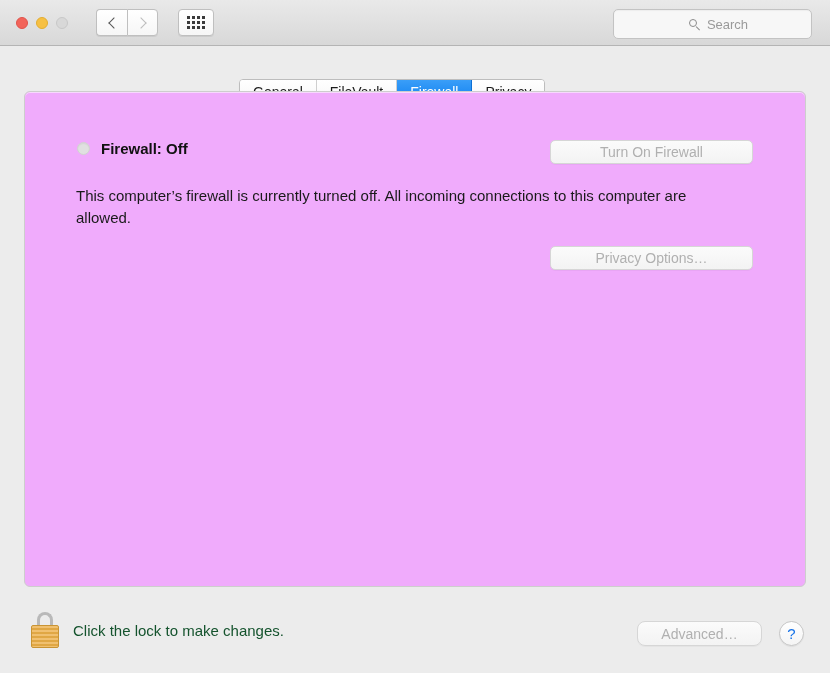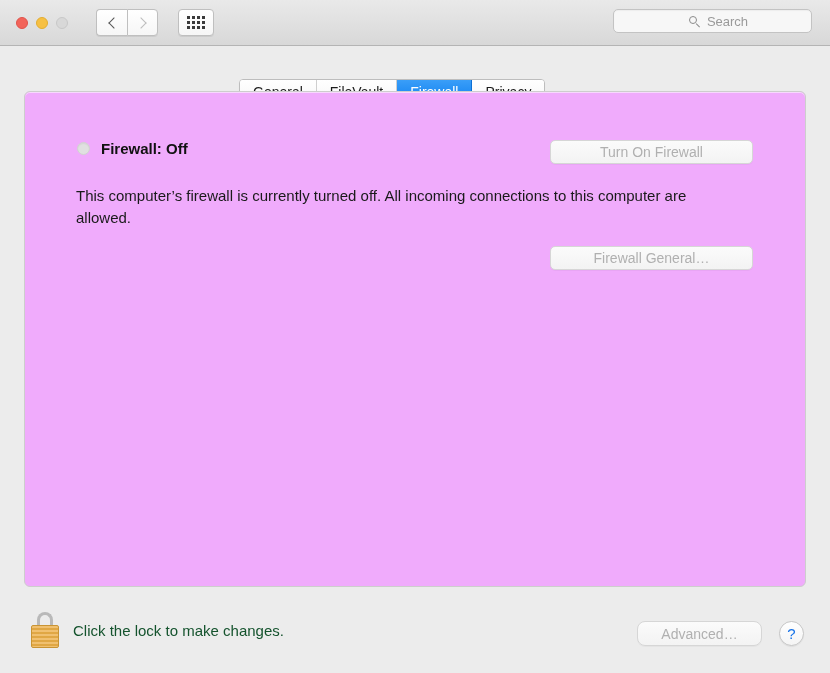--- a/index.html
+++ b/index.html
@@ -111,21 +111,21 @@
     font-size: 15px;
     color: #3c3c3c;
     letter-spacing: 0.1px;
   }
 
   .search-field {
     position: absolute;
     right: 18px;
     top: 9px;
     width: 199px;
-    height: 24px;
+    height: 30px;
     background: #f7f7f7;
     border: 1px solid #c3c3c3;
     border-radius: 5px;
     box-sizing: border-box;
     display: flex;
     align-items: center;
     justify-content: center;
     box-shadow: inset 0 1px 1px rgba(0,0,0,0.04);
     padding-left: 12px;
   }
@@ -418,21 +418,21 @@
 
     <div class="status-row">
       <span class="status-dot"></span>
       <span class="status-label">Firewall: Off</span>
     </div>
 
     <div class="btn-disabled btn-turn-on">Turn On Firewall</div>
 
     <div class="desc">This computer’s firewall is currently turned off. All incoming connections to this computer are allowed.</div>
 
-    <div class="btn-disabled btn-options">Firewall General…</div>
+    <div class="btn-disabled btn-options">Privacy Options…</div>
   </div>
 
   <div class="bottom">
     <div class="lock-area">
       <span class="lock">
         <span class="shackle"></span>
         <span class="body"></span>
       </span>
       <span class="lock-text">Click the lock to make changes.</span>
     </div>

